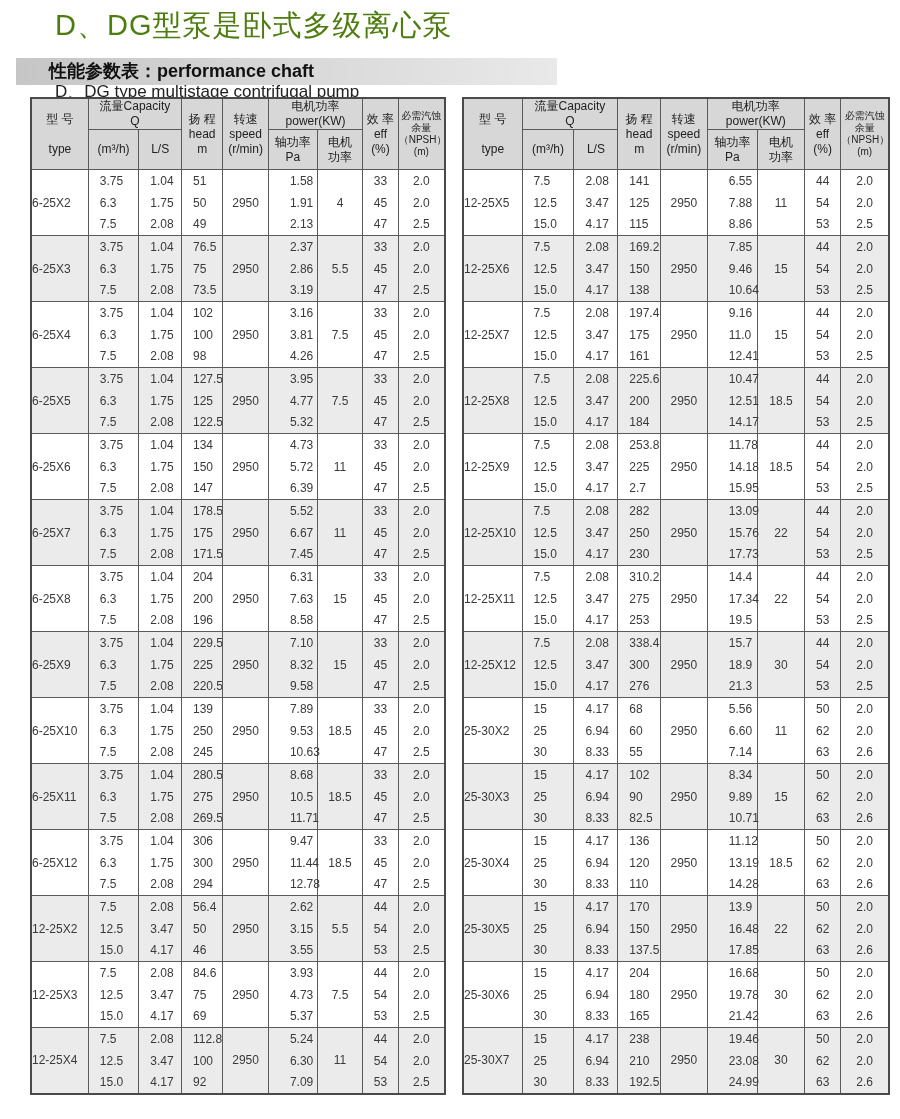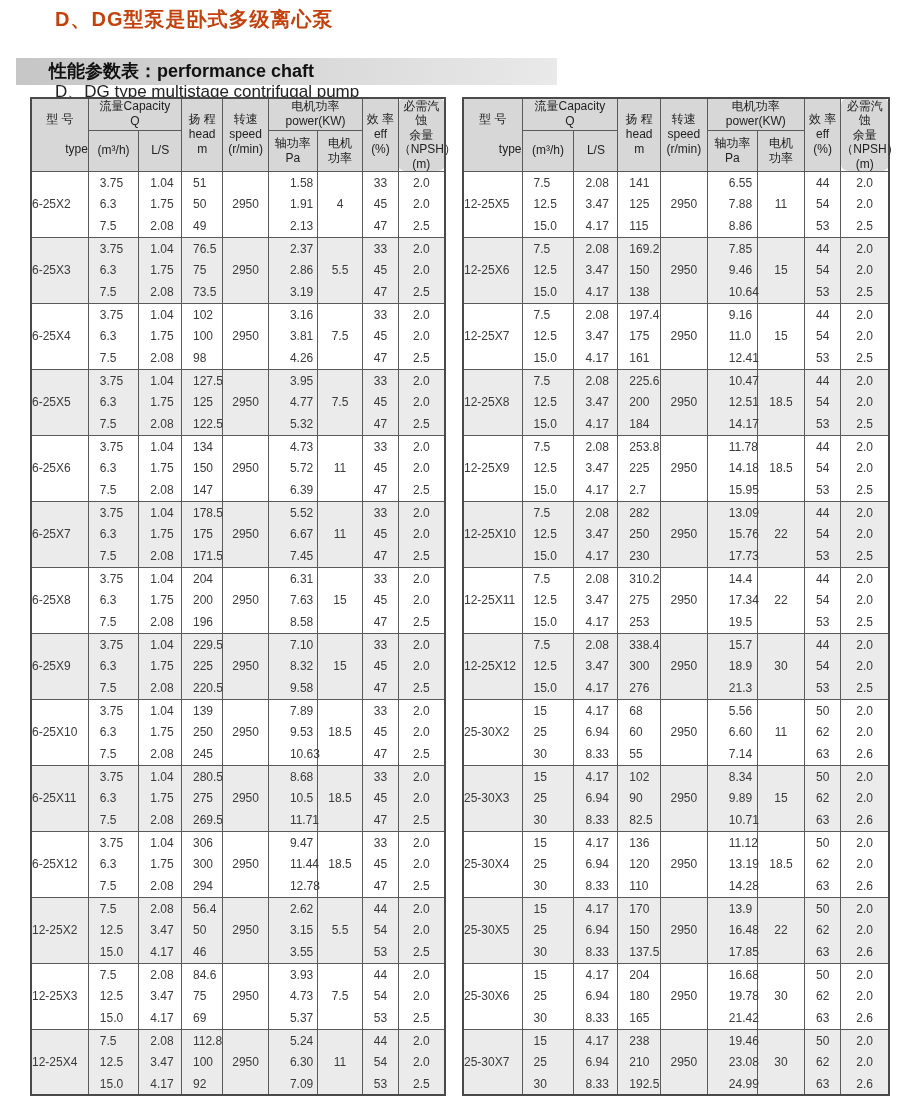--- a/index.html
+++ b/index.html
@@ -4,21 +4,21 @@
 <style>
   * { margin: 0; padding: 0; box-sizing: border-box; }
   html, body { width: 900px; height: 1119px; background: #ffffff; }
   body {
     position: relative;
     font-family: "Liberation Sans", "DejaVu Sans", sans-serif;
     color: #333;
   }
   .title-cn {
     position: absolute; left: 55px; top: 6px;
-    font-size: 20px; font-weight: bold; color: #c2410c;
+    font-size: 29px; font-weight: normal; color: #4d7c0f;
     letter-spacing: 1px;
   }
   .title-en {
     position: absolute; left: 55px; top: 36px;
     font-size: 17px; font-weight: normal; color: #222; margin-top: 44px;
   }
   .section-bar {
     position: absolute; left: 16px; top: 58px;
     width: 541px; height: 27px;
     background: linear-gradient(to right, #c6c6c6, #e9e9e9);
@@ -34,22 +34,22 @@
   #left-table  { left: 30px;  width: 416px; }
   #right-table { left: 462px; width: 428px; }
   th, td { border-left: 1px solid #5a5a5a; border-right: 1px solid #5a5a5a; }
   thead th {
     background: #d7d7d7; font-weight: normal; text-align: center;
     vertical-align: middle; font-size: 12px; color: #222;
     border: 1px solid #5a5a5a; line-height: 1.25;
   }
   thead tr.h-row1 { height: 28px; }
   thead tr.h-row2 { height: 40px; }
-  th.h-npsh { font-size: 12px; line-height: 1.2; border-radius: 7px; }
-  th .h-gap { margin-top: 15px; text-align: right; }
+  th.h-npsh { font-size: 10px; line-height: 1.2; }
+  th .h-gap { margin-top: 15px; }
   tbody { border-top: 1px solid #5a5a5a; }
   tbody.shaded td { background: #ebebeb; }
   tbody tr { height: 22px; }
   td { vertical-align: middle; }
   td.c-model  { }
   td.c-center { text-align: center; }
   td.c-left   { text-align: left; padding-left: 11px; }
   td.c-pa     { text-align: left; padding-left: 21px; }
   col.w-model {width:13.85%} col.w-m3h {width:12.2%} col.w-ls {width:10.3%}
   col.w-head {width:10.0%}  col.w-speed {width:11.0%} col.w-pa {width:11.8%}

